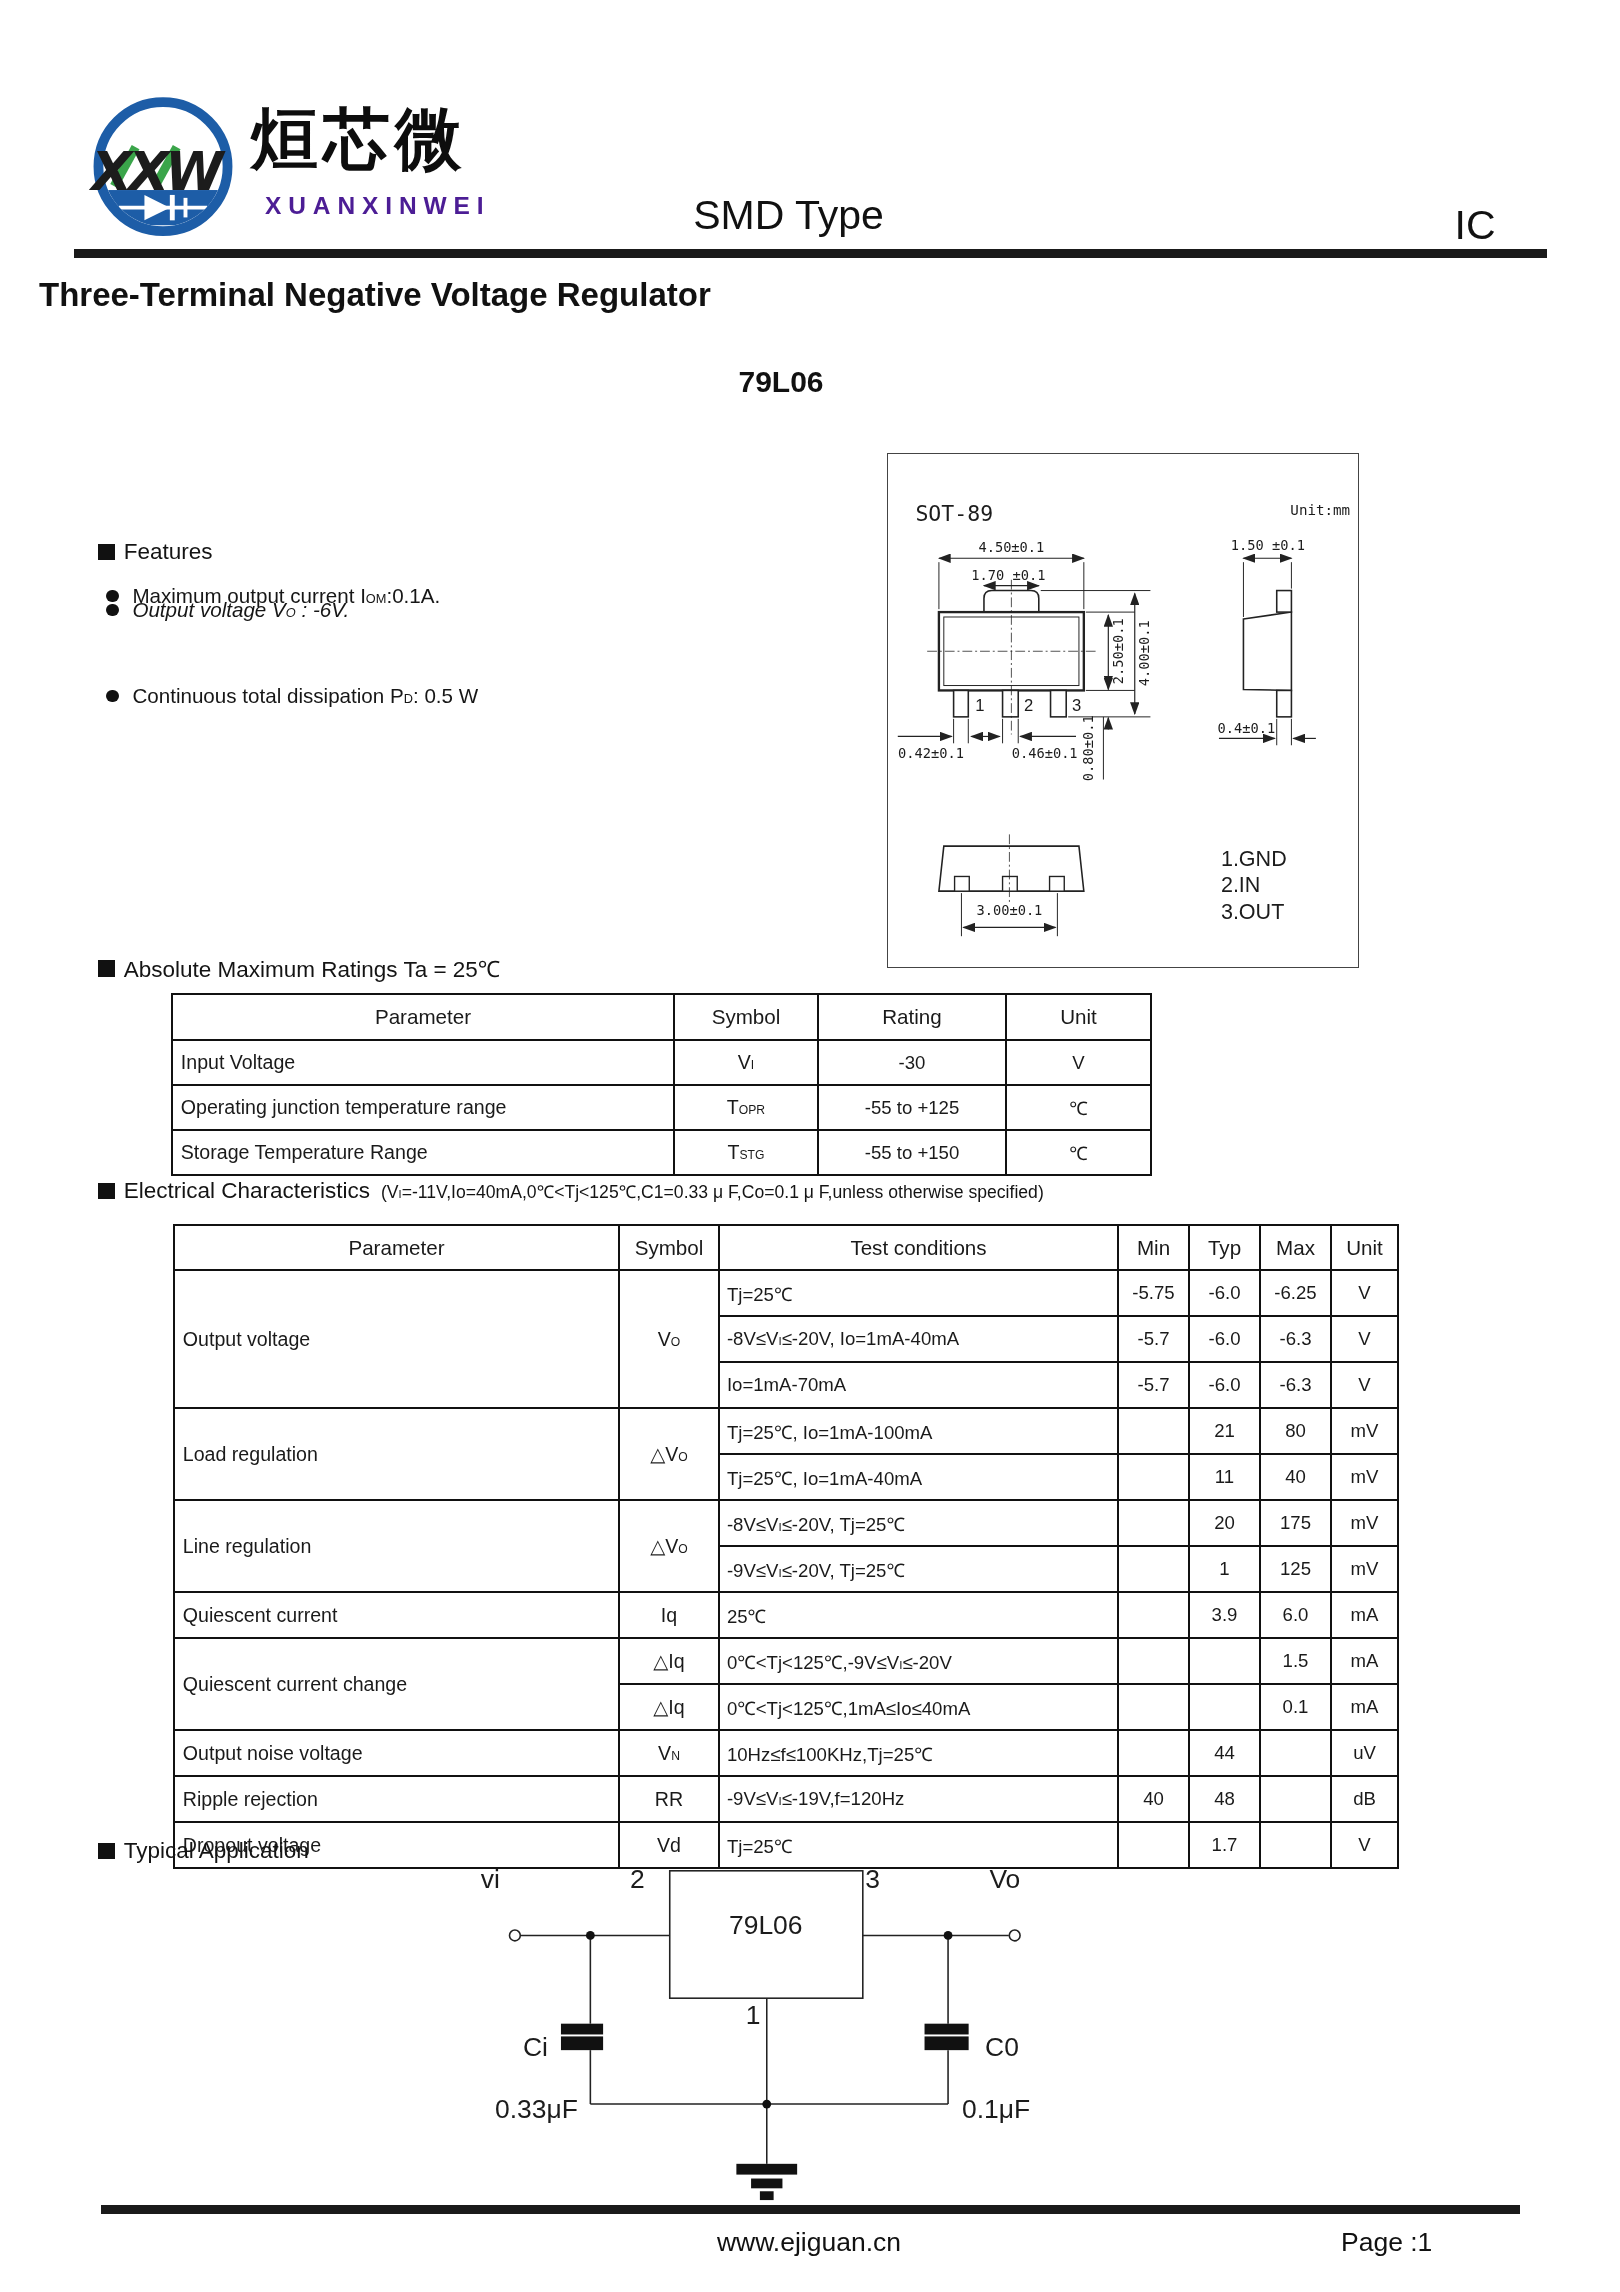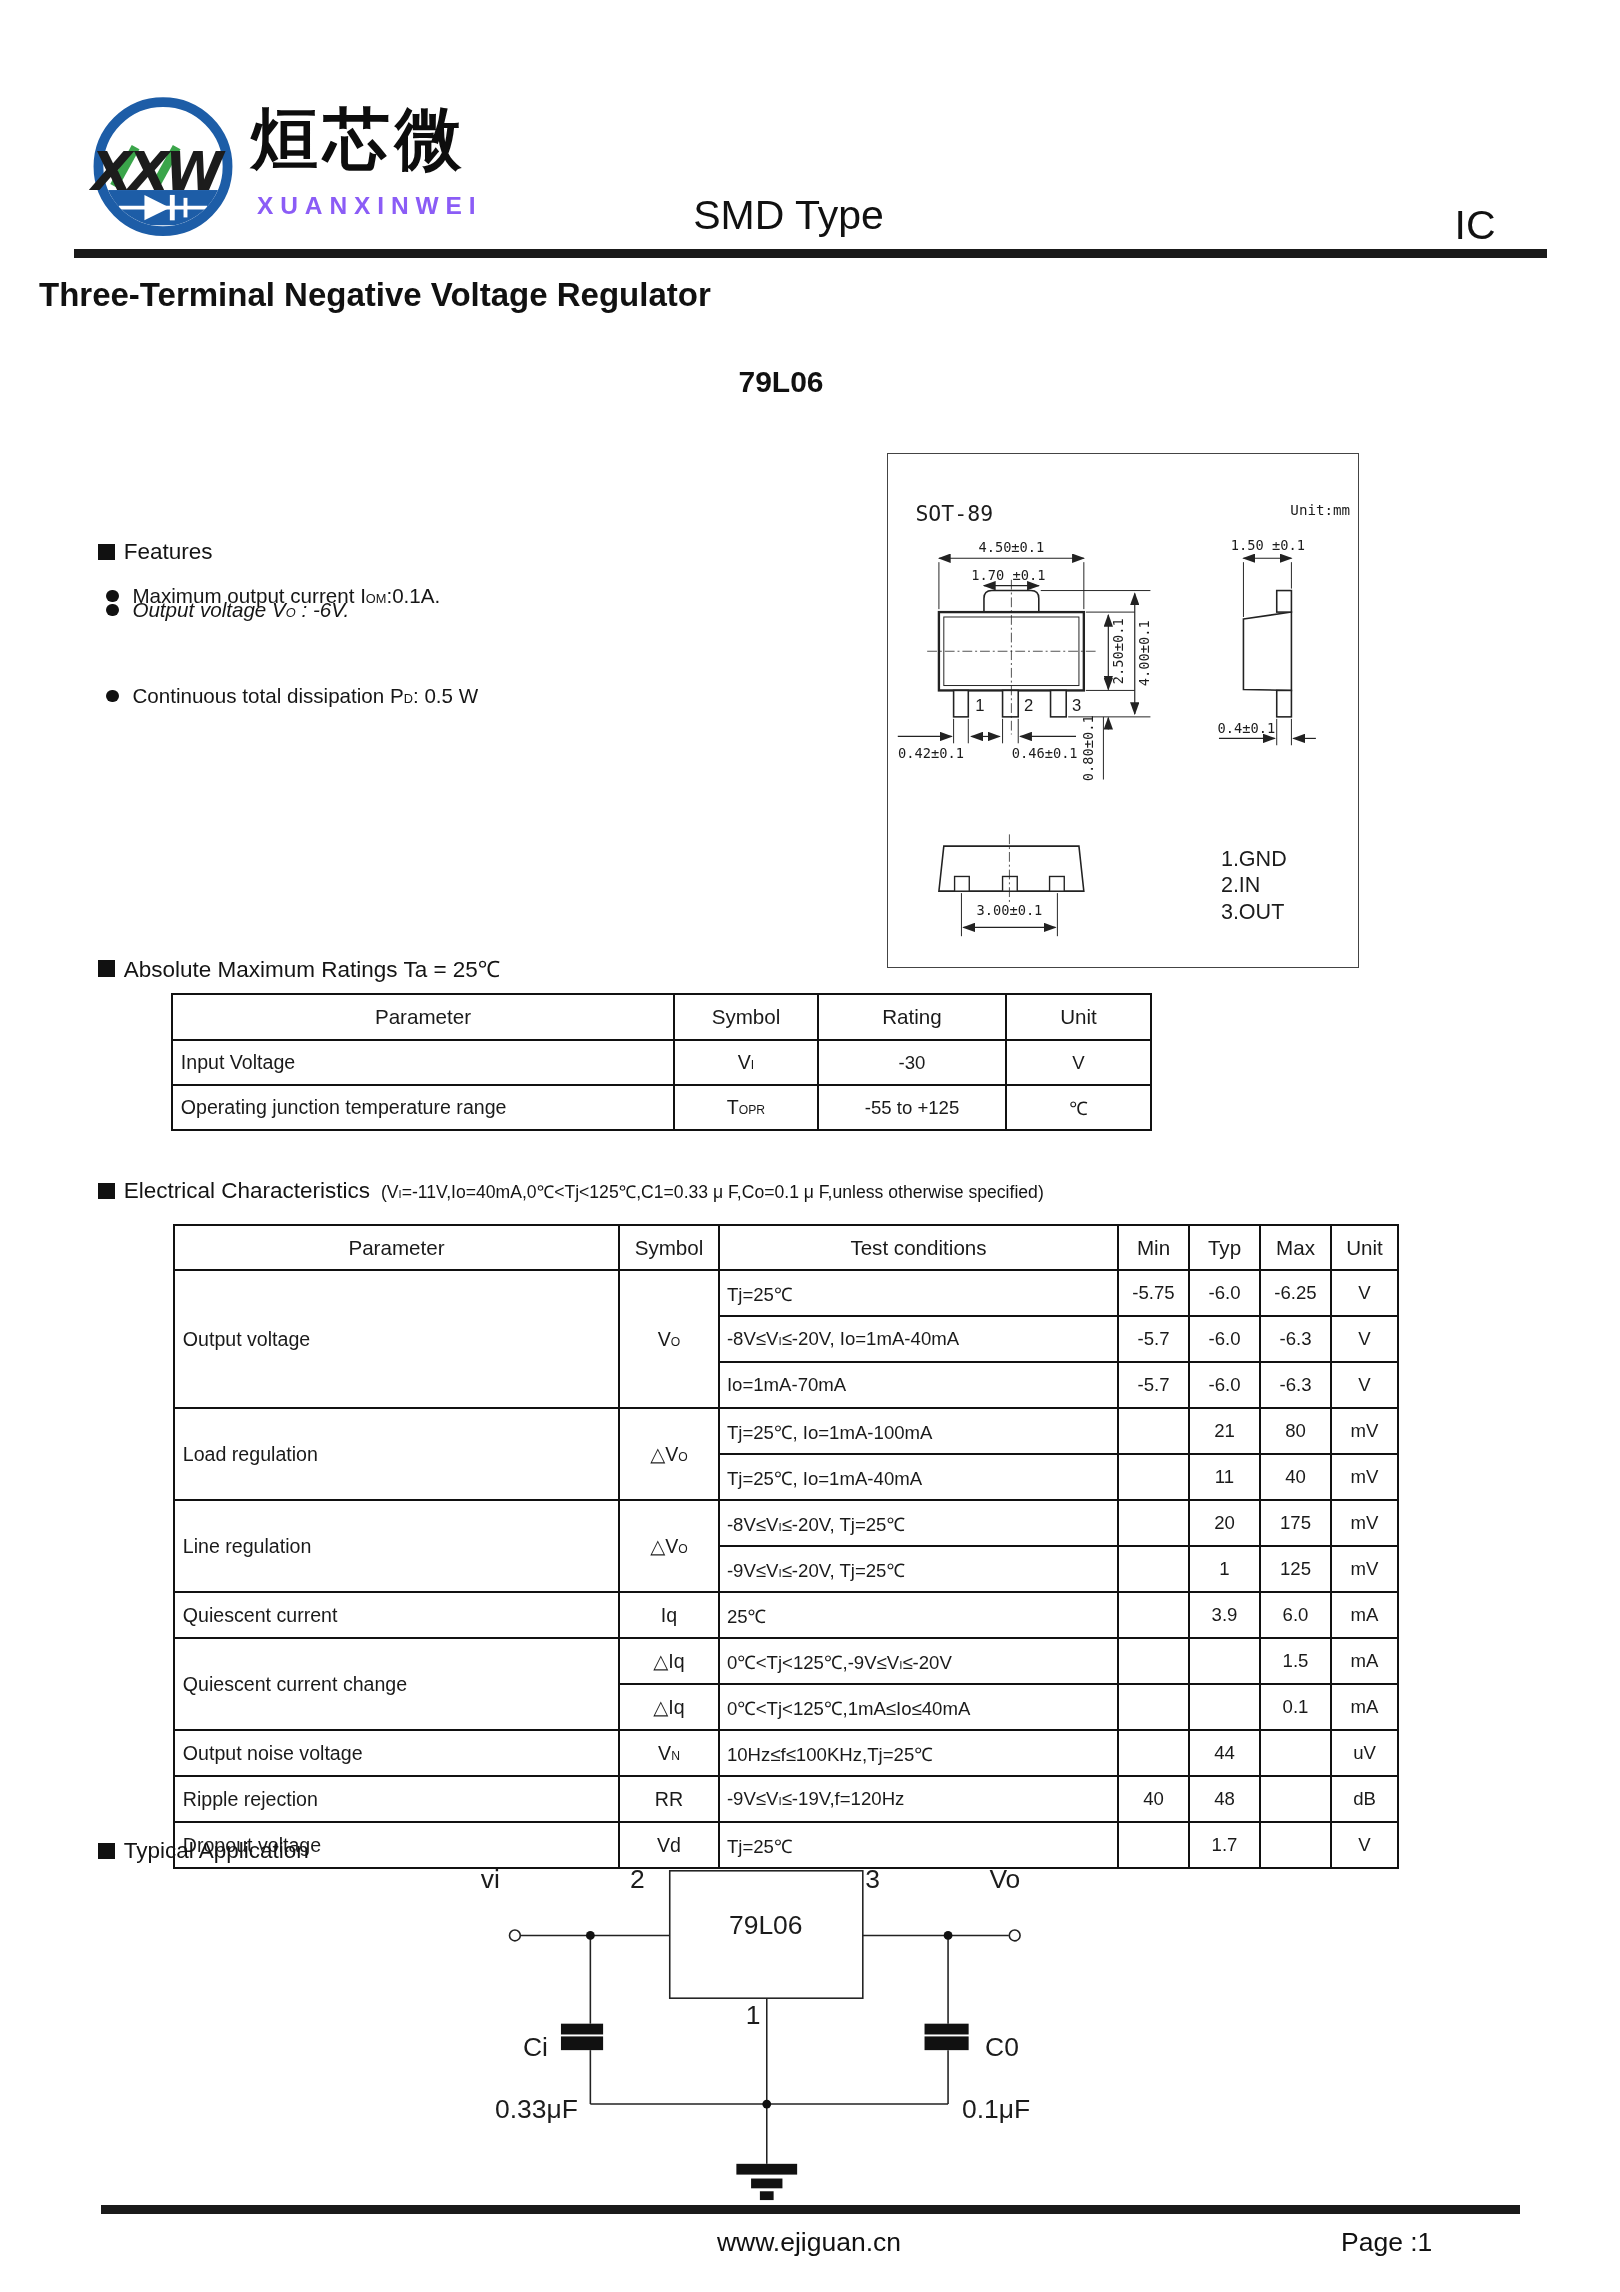--- a/index.html
+++ b/index.html
@@ -2,21 +2,21 @@
 <html><head>
 <meta charset="utf-8">
 <style>
   html,body{margin:0;padding:0;background:#888;}
   #page{position:relative;width:1620px;height:2293px;background:#ffffff;
         font-family:"Liberation Sans",sans-serif;color:#1a1a1a;overflow:hidden;}
   .abs{position:absolute;}
   .sub{font-size:0.62em;}
   
   #cn-name{left:251px;top:94px;font-size:67px;font-weight:bold;letter-spacing:4.9px;color:#0d0d0d;}
-  #en-name{left:257px;top:192px;font-size:24.5px;font-weight:600;letter-spacing:6.9px;color:#8b5cf6;}
+  #en-name{left:265px;top:192px;font-size:24.5px;font-weight:600;letter-spacing:6.9px;color:#4c1d95;}
   #doc-type{left:627px;top:192px;width:323px;text-align:center;font-size:41px;color:#111;}
   #category{left:1426px;top:202px;width:98px;text-align:center;font-size:41px;color:#111;}
   .rule{background:#1a1a1a;}
   
   #main-title{left:39px;top:276px;width:1580px;text-align:left;font-size:33px;font-weight:bold;color:#111;}
   #part-no{left:0;top:365px;width:1562px;text-align:center;font-size:30px;font-weight:bold;color:#111;}
   
   .sec{display:flex;align-items:center;gap:9px;font-size:22.5px;color:#141414;}
   .sec .sq{width:16.7px;height:16.7px;background:#111;flex:0 0 auto;}
   .sec .small{font-size:17.6px;margin-left:2px;}
@@ -206,20 +206,26 @@
     <tr>
       <td class="p">Input Voltage</td>
       <td class="s"><span>V</span><span class="sub">I</span></td>
       <td class="n r">-30</td>
       <td class="u">V</td>
     </tr>
     <tr>
       <td class="p">Operating junction temperature range</td>
       <td class="s"><span>T</span><span class="sub">OPR</span></td>
       <td class="n r">-55 to +125</td>
+      <td class="u">℃</td>
+    </tr>
+    <tr>
+      <td class="p">Storage Temperature Range</td>
+      <td class="s"><span>T</span><span class="sub">STG</span></td>
+      <td class="n r">-55 to +150</td>
       <td class="u">℃</td>
     </tr>
   </tbody>
     </table>
 
   <div class="abs sec" style="left:98px;top:1178px;">
     <div class="sq"></div>
     <span>Electrical Characteristics</span>
     <span class="small"><span>(V</span><span class="sub">I</span><span>=-11V,Io=40mA,0℃&lt;Tj&lt;125℃,C1=0.33 μ F,Co=0.1 μ F,unless otherwise specified)</span></span>
   </div>

